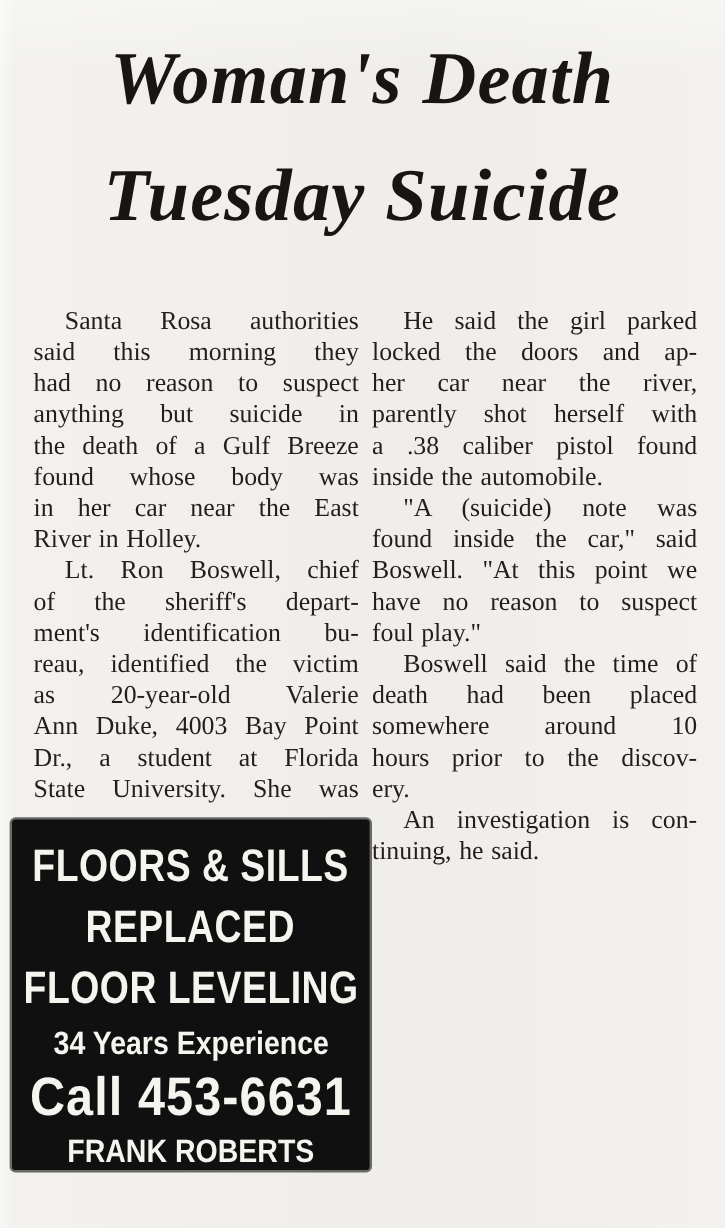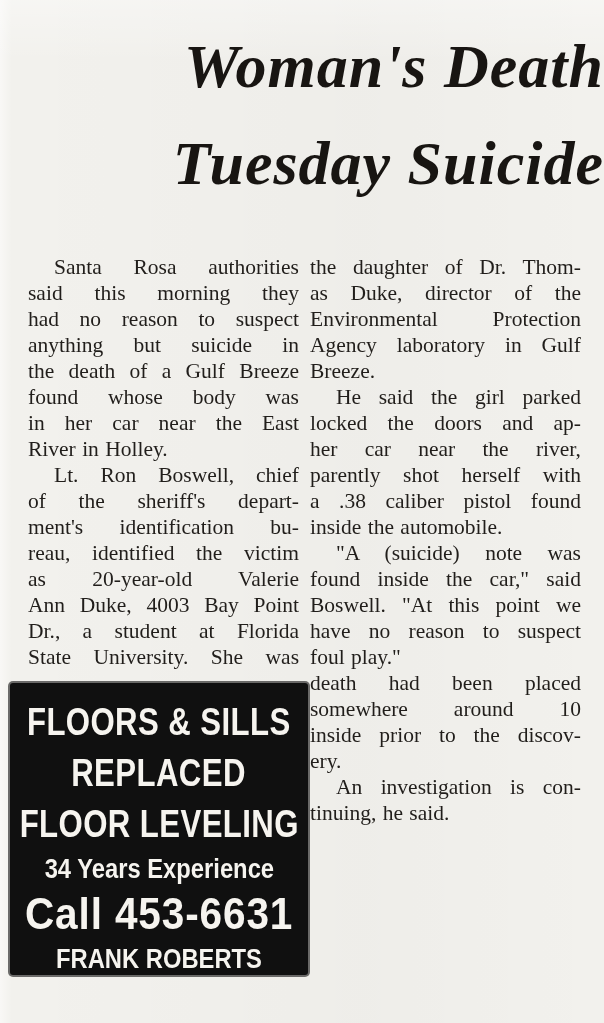--- a/index.html
+++ b/index.html
@@ -19,21 +19,21 @@
   .page {
     width: 604px; height: 1023px;
     background:
       linear-gradient(180deg, rgba(255,255,255,.35) 0%, rgba(255,255,255,0) 6%),
       linear-gradient(90deg, rgba(255,255,255,.5) 0%, rgba(255,255,255,0) 2%, rgba(0,0,0,.015) 60%, rgba(255,255,255,0) 100%),
       var(--bg);
     box-sizing: border-box;
   }
   .headline {
     padding-top: 18px;
-    text-align: right;
+    text-align: center;
     font-style: italic;
     font-weight: bold;
     font-size: 62px;
     line-height: 97px;
     letter-spacing: 1px;
     color: #181512;
   }
   .content {
     display: flex;
     gap: 11px;
@@ -128,46 +128,40 @@
           <div class="big">FLOORS &amp; SILLS</div>
           <div class="big">REPLACED</div>
           <div class="big">FLOOR LEVELING</div>
           <div class="med">34 Years Experience</div>
           <div class="phone">Call 453-6631</div>
           <div class="med">FRANK ROBERTS</div>
         </div>
       </div>
     <div class="col" id="col-right">
 
-    <div class="para">
-          <div class="line">the daughter of Dr. Thom-</div>
-          <div class="line">as Duke, director of the</div>
-          <div class="line">Environmental Protection</div>
-          <div class="line">Agency laboratory in Gulf</div>
-          <div class="line lastline">Breeze.</div>
-        </div>
         <div class="para">
           <div class="line indent">He said the girl parked</div>
           <div class="line">locked the doors and ap-</div>
           <div class="line">her car near the river,</div>
           <div class="line">parently shot herself with</div>
           <div class="line">a .38 caliber pistol found</div>
           <div class="line lastline">inside the automobile.</div>
         </div>
         <div class="para">
           <div class="line indent">"A (suicide) note was</div>
           <div class="line">found inside the car," said</div>
           <div class="line">Boswell. "At this point we</div>
           <div class="line">have no reason to suspect</div>
           <div class="line lastline">foul play."</div>
         </div>
         <div class="para">
+          <div class="line indent">Boswell said the time of</div>
           <div class="line">death had been placed</div>
           <div class="line">somewhere around 10</div>
-          <div class="line">inside prior to the discov-</div>
+          <div class="line">hours prior to the discov-</div>
           <div class="line lastline">ery.</div>
         </div>
         <div class="para">
           <div class="line indent">An investigation is con-</div>
           <div class="line lastline">tinuing, he said.</div>
         </div>
       </div>
   </div>
 
 </div>

